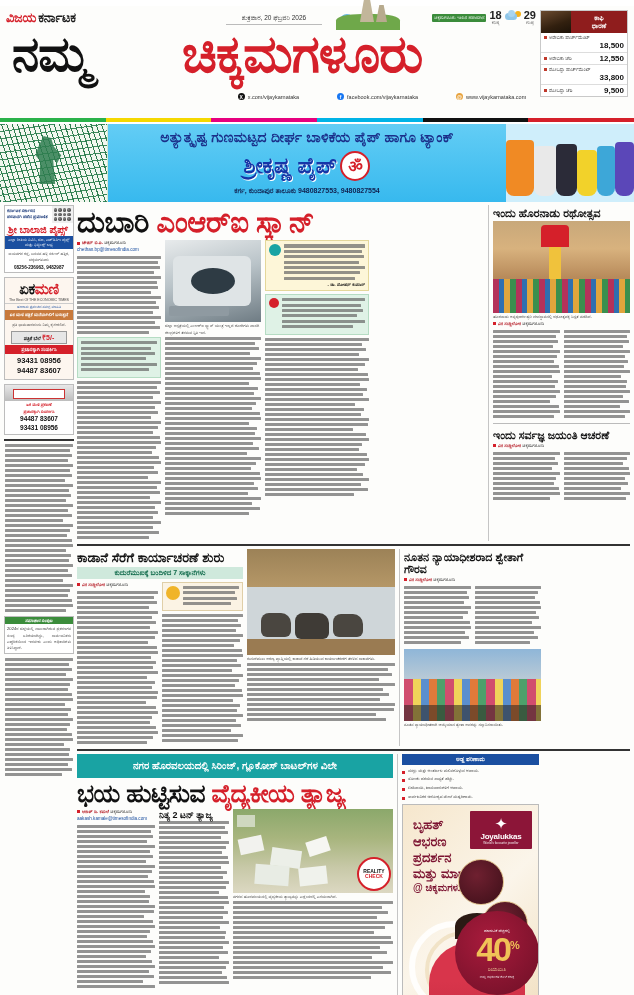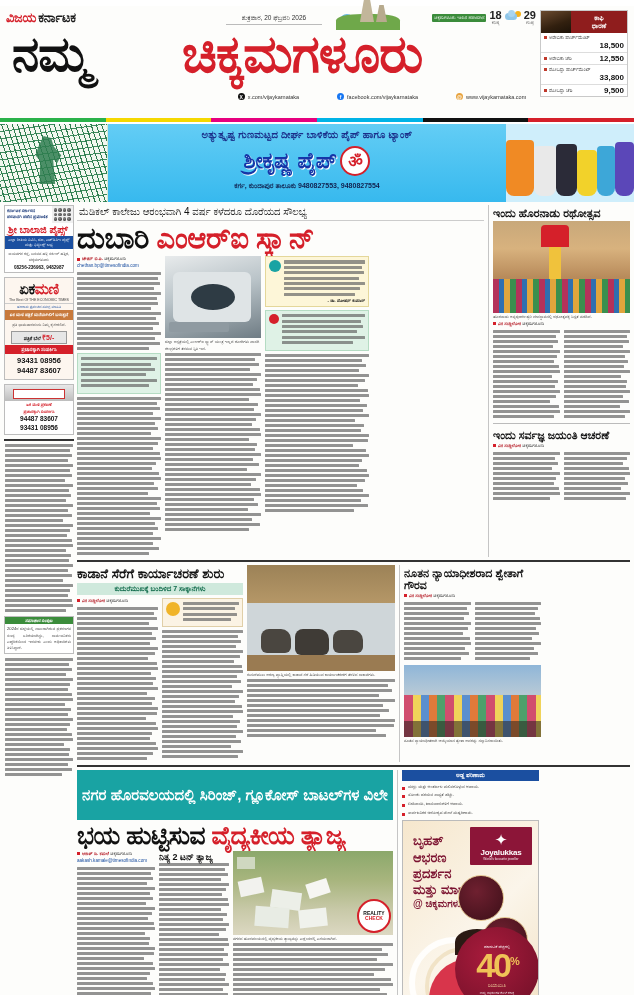--- a/index.html
+++ b/index.html
@@ -76,21 +76,21 @@
   
   .banner { height: 80px; display: flex; border-top: 2px solid #fff; position: relative; background: #57c7f2; }
   .bn-left { width: 108px; background: #eef3ea; position: relative; overflow: hidden; border-right: 1px solid #cfe8d2; }
   .bn-left .farmer { position: absolute; inset: 0; background:
       repeating-linear-gradient(72deg, #2e7d4f 0 1px, transparent 1px 5px),
       repeating-linear-gradient(-8deg, #3d8b5d 0 1px, transparent 1px 7px),
       #f2f7ef; }
   .bn-left .figure { position: absolute; left: 30px; top: 12px; width: 34px; height: 48px; background: #2e7d4f;
       clip-path: polygon(40% 0, 62% 4%, 70% 22%, 92% 40%, 80% 56%, 68% 48%, 74% 100%, 28% 100%, 30% 52%, 16% 40%, 26% 20%); opacity: .85; }
   .bn-mid { flex: 1; background: linear-gradient(180deg,#63cdf5,#37b9ee); text-align: center; padding: 5px 4px 4px 4px; position: relative; }
-  .bn-tag { font-size: 10px; font-weight: bold; color: #1b2f8a; letter-spacing: .2px; }
+  .bn-tag { font-size: 14px; font-weight: bold; color: #1b2f8a; letter-spacing: .2px; }
   .bn-main { display: flex; align-items: center; justify-content: center; gap: 4px; margin-top: 5px; }
   .bn-main .b1, .bn-main .b2 { font-size: 22px; font-weight: bold; color: #1536a8; text-shadow: 1px 1px 0 #fff; letter-spacing: -.5px; }
   .bn-logo { width: 30px; height: 30px; border-radius: 50%; background: #fff; border: 2px solid #d5202a;
              display: flex; align-items: center; justify-content: center; color: #d5202a; font-size: 16px; font-weight: bold; }
   .bn-foot { font-size: 7px; font-weight: bold; color: #11214f; margin-top: 6px; }
   .bn-right { width: 128px; position: relative; background: #cfeefb; overflow: hidden; display: flex; align-items: flex-end; }
   .tank { height: 56px; margin-bottom: 6px; border-radius: 4px 4px 8px 8px;
           background-image: repeating-linear-gradient(0deg, rgba(255,255,255,.45) 0 1px, transparent 1px 4px); }
   .tk1 { width: 30px; background: #f08a24; }
   .tk2 { width: 24px; height: 50px; background: #e9e9e9; }
@@ -142,21 +142,21 @@
   .kicker {
     font-size: 10px; color: #111; padding: 1px 2px 2px 2px; font-weight: normal;
     border-bottom: 1px solid #ccc; white-space: nowrap; overflow: hidden;
   }
   .headline-xl { font-size: 29px; font-weight: bold; color: #111; line-height: 1.05; letter-spacing: -.5px; padding: 2px 0 3px 0; }
   .headline-xl .red { color: #d5202a; }
   .headline-lg { font-size: 13px; font-weight: bold; color: #111; line-height: 1.1; padding: 2px 0; }
   .headline-md { font-size: 11px; font-weight: bold; color: #111; line-height: 1.1; padding: 2px 0; }
   .headline-sm { font-size: 9px; font-weight: bold; color: #111; line-height: 1.15; padding: 1px 0; }
 
-  .strip-teal { background: #19a3a3; color: #fff; font-size: 15px; font-weight: bold; text-align: center; padding: 16px 2px; }
+  .strip-teal { background: #19a3a3; color: #fff; font-size: 10px; font-weight: bold; text-align: center; padding: 6px 2px; }
   .strip-green { background: #cfe9dc; color: #0f6a4a; font-size: 7px; font-weight: bold; text-align: center; padding: 2px; }
   .strip-blue { background: #1b4fa0; color: #fff; font-size: 6px; font-weight: bold; text-align: center; padding: 2px; }
 
   .byline { font-size: 4.6px; color: #111; line-height: 1.5; }
   .byline .name { font-weight: bold; color: #b8242e; }
   .byline .mail { color: #1b4fa0; }
   .byl-dot { display: inline-block; width: 3px; height: 3px; background: #d5202a; margin-right: 2px; vertical-align: middle; }
   .greek { display: block; }
   .greek i { display: block; height: 3.1px; background: #6a6a6a; opacity: .72; margin-bottom: 2.3px; border-radius: .5px; }
   .greek i:last-child { width: 62%; }
@@ -467,21 +467,20 @@
           <i style="width:98%"></i>
           <i style="width:84%"></i>
       </div>
     </div>
 
     <div class="col-main">
 
       <div style="display:flex; gap:4px;">
 
         <div style="flex:1">
-          <div class="kicker">ಮೆಡಿಕಲ್ ಕಾಲೇಜು ಆರಂಭವಾಗಿ 4 ವರ್ಷ ಕಳೆದರೂ ದೊರೆಯದ ಸೌಲಭ್ಯ</div>
           <div class="headline-xl">
             <span>ದುಬಾರಿ</span>
             <span class="red">ಎಂಆರ್‌ಐ ಸ್ಕ್ಯಾನ್</span>
           </div>
 
           <div style="display:flex; gap:4px;">
 
             <div style="width:84px">
               <div class="byline">
                 <i class="byl-dot"></i><span class="name">ಚೇತನ್ ಬಿ.ಪಿ.</span>

